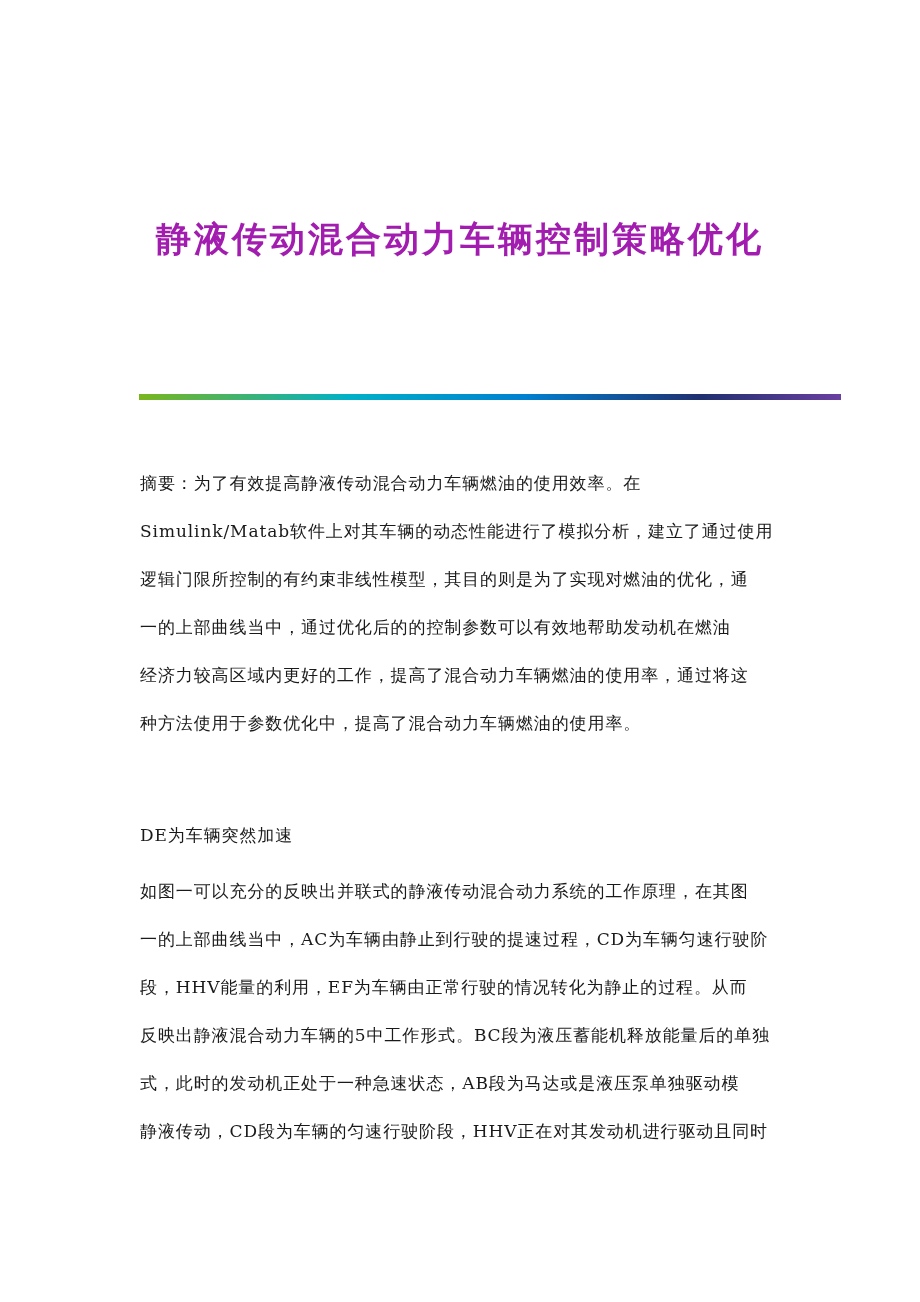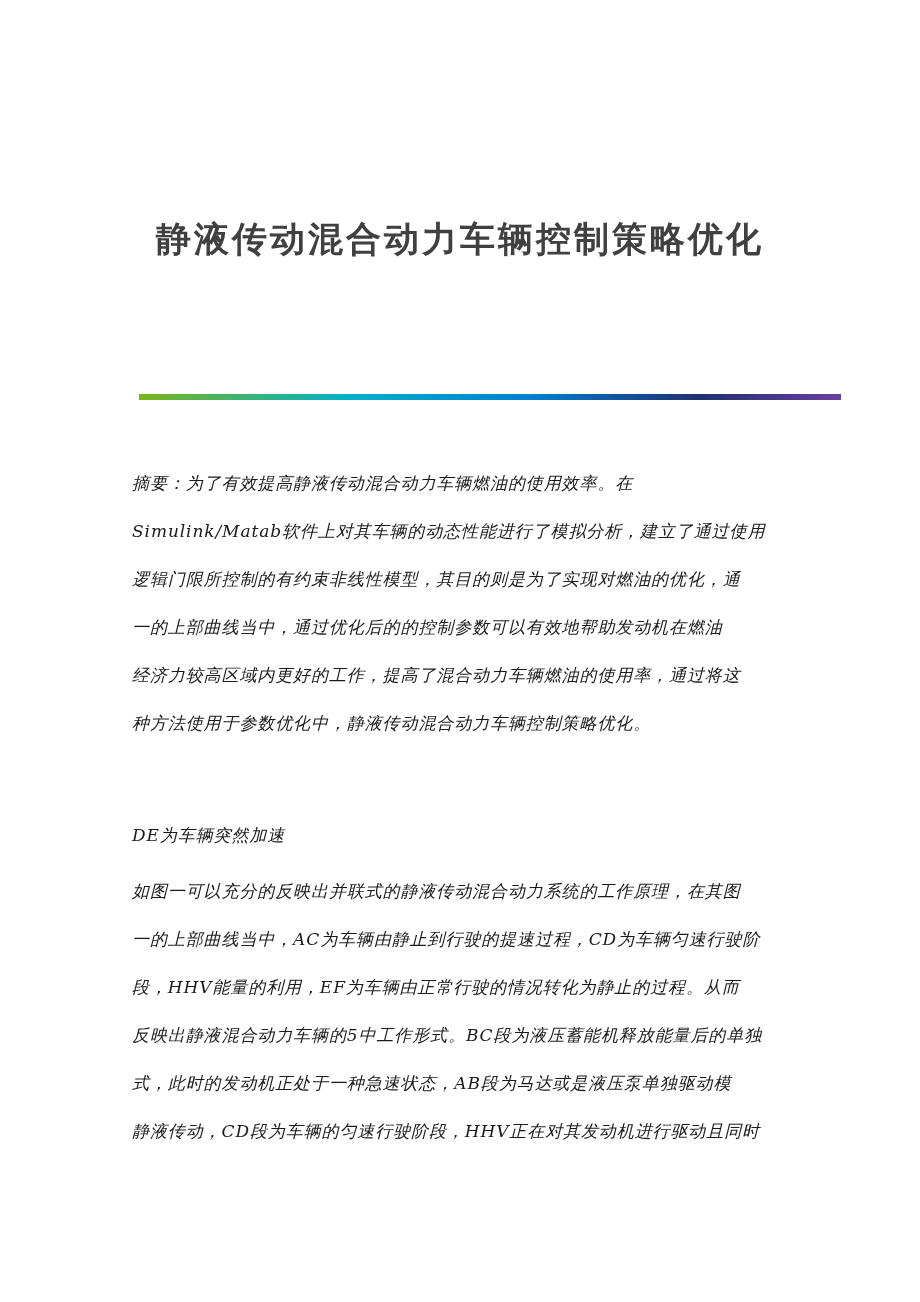--- a/index.html
+++ b/index.html
@@ -1,24 +1,24 @@
 <!DOCTYPE html>
 <html><head>
 <meta charset="utf-8">
 <style>
   html, body { margin: 0; padding: 0; background: #ffffff; }
   body { width: 920px; height: 1302px; position: relative; overflow: hidden;
          font-family: "DejaVu Serif", "Liberation Serif", serif; color: #111111; }
   .page { position: absolute; left: 0; top: 0; width: 920px; height: 1302px; background: #ffffff; }
   .title { position: absolute; left: 140px; width: 640px; top: 214px; height: 50px;
            text-align: center; font-size: 35px; line-height: 50px; letter-spacing: 3px;
-           font-weight: bold; color: #404040; white-space: nowrap; }
+           font-weight: bold; color: #a21caf; white-space: nowrap; }
   .divider { position: absolute; left: 139px; top: 385px; width: 702px; height: 6px; }
-  .line { position: absolute; left: 132px; font-size: 17px; line-height: 24px; height: 24px;
-          white-space: nowrap; color: #1a1a1a; letter-spacing: 0.9px; font-style: italic; }
+  .line { position: absolute; left: 140px; font-size: 17px; line-height: 24px; height: 24px;
+          white-space: nowrap; color: #1a1a1a; letter-spacing: 0.9px; }
 </style>
 </head>
 <body>
 
 <div class="page">
 
   <div class="title">静液传动混合动力车辆控制策略优化</div>
 
   <div class="divider">
     <svg width="702" height="6" viewBox="0 0 702 6" preserveAspectRatio="none">
@@ -34,21 +34,21 @@
       <rect x="0" y="0" width="702" height="6" fill="url(#g1)"></rect>
     </svg>
   </div>
 
   <div>
     <div class="line" style="top:471px">摘要：为了有效提高静液传动混合动力车辆燃油的使用效率。在</div>
     <div class="line" style="top:519px">Simulink/Matab软件上对其车辆的动态性能进行了模拟分析，建立了通过使用</div>
     <div class="line" style="top:567px">逻辑门限所控制的有约束非线性模型，其目的则是为了实现对燃油的优化，通</div>
     <div class="line" style="top:615px">一的上部曲线当中，通过优化后的的控制参数可以有效地帮助发动机在燃油</div>
     <div class="line" style="top:663px">经济力较高区域内更好的工作，提高了混合动力车辆燃油的使用率，通过将这</div>
-    <div class="line" style="top:711px">种方法使用于参数优化中，静液传动混合动力车辆控制策略优化。</div>
+    <div class="line" style="top:711px">种方法使用于参数优化中，提高了混合动力车辆燃油的使用率。</div>
   </div>
 
 
   <div class="line" style="top:823px">DE为车辆突然加速</div>
 
   <div>
     <div class="line" style="top:879px">如图一可以充分的反映出并联式的静液传动混合动力系统的工作原理，在其图</div>
     <div class="line" style="top:927px">一的上部曲线当中，AC为车辆由静止到行驶的提速过程，CD为车辆匀速行驶阶</div>
     <div class="line" style="top:975px">段，HHV能量的利用，EF为车辆由正常行驶的情况转化为静止的过程。从而</div>
     <div class="line" style="top:1023px">反映出静液混合动力车辆的5中工作形式。BC段为液压蓄能机释放能量后的单独</div>

